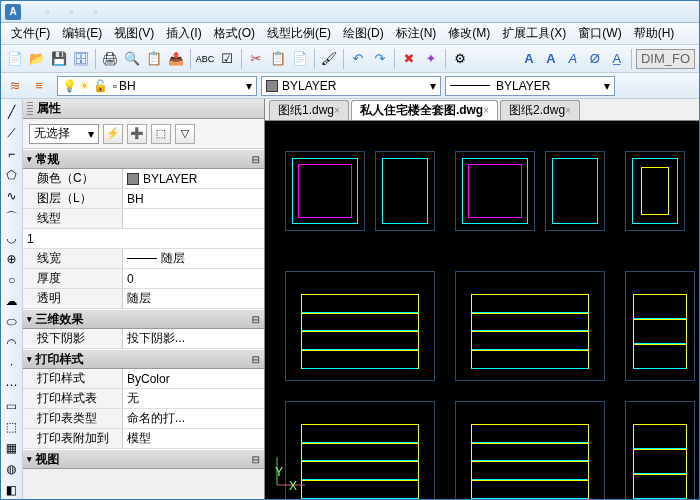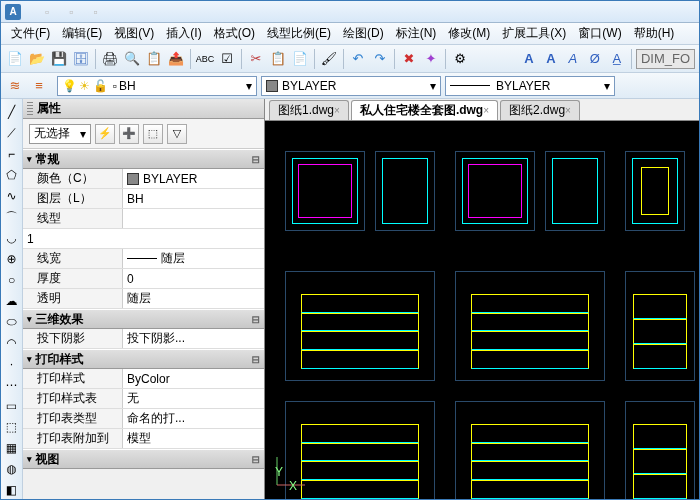--- a/index.html
+++ b/index.html
@@ -161,21 +161,21 @@
     <div class="lt">◍</div>
     <div class="lt">◧</div>
   </div>
 
   <div class="panel">
     <div class="panel-head">
       <div class="grip"></div>
       <span class="ptitle">属性</span>
     </div>
     <div class="panel-tools">
-      <div class="combo" style="width:62px">
+      <div class="combo" style="width:70px">
         <span>无选择</span>
           <span style="margin-left:auto">▾</span>
       </div>
       <div class="pb">⚡</div>
       <div class="pb">➕</div>
       <div class="pb">⬚</div>
       <div class="pb">▽</div>
     </div>
     <div class="props" id="props">
         <div class="grp">

